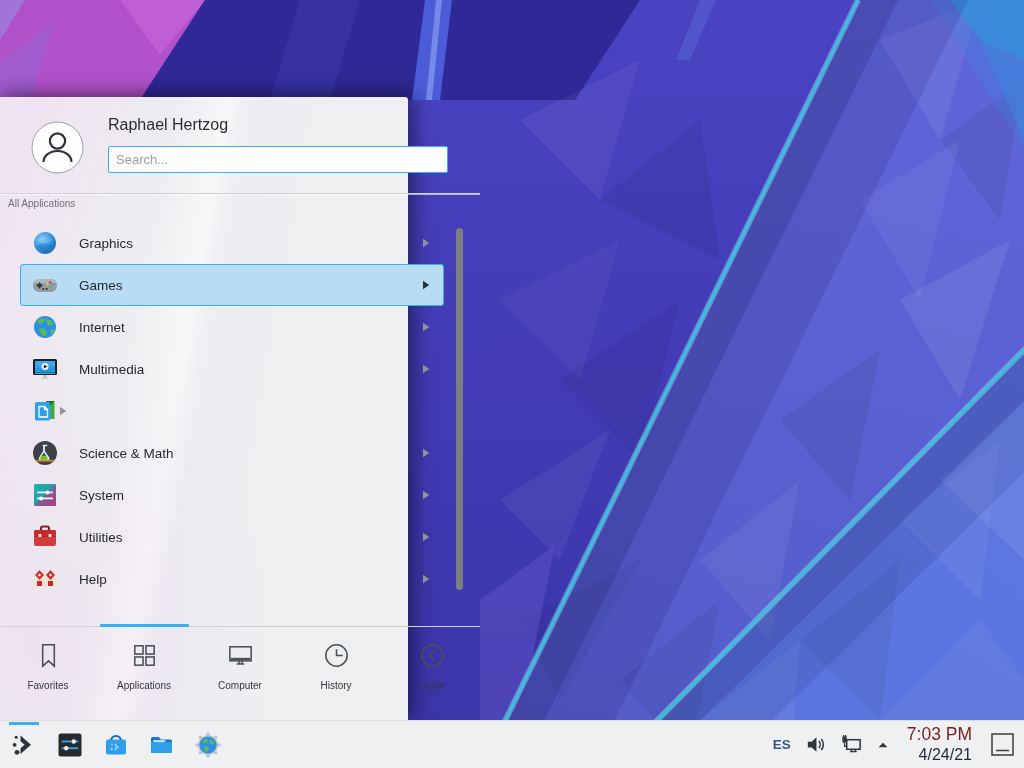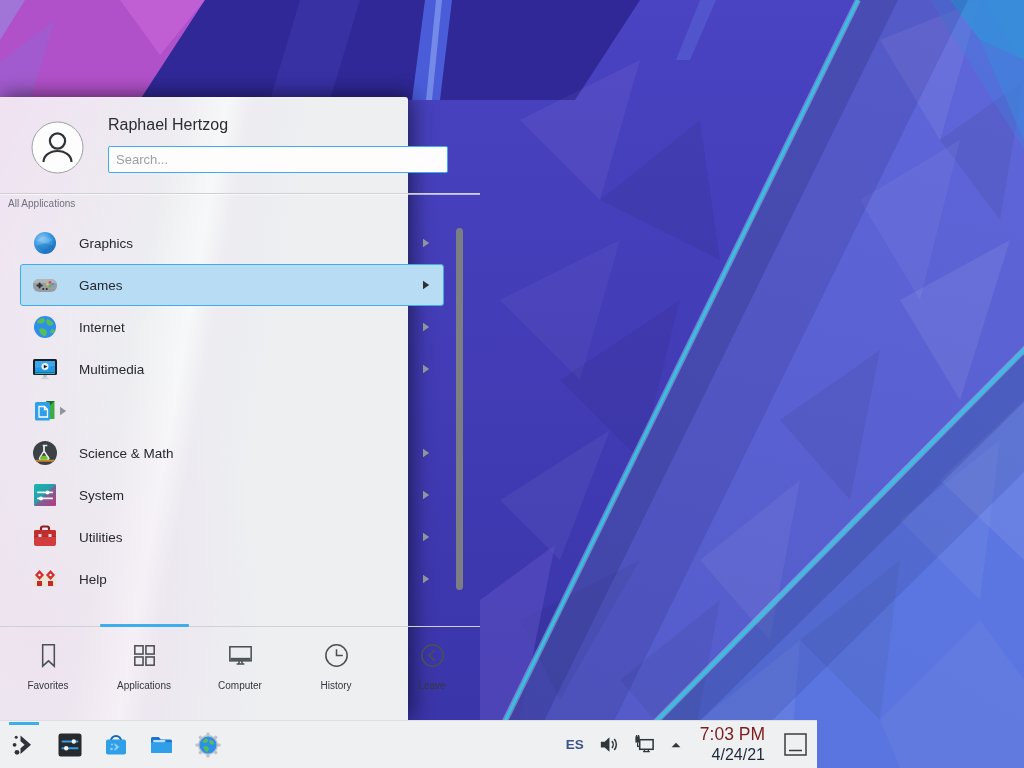--- a/index.html
+++ b/index.html
@@ -38,21 +38,21 @@
   .row-arrow svg{width:8px;height:10px;display:block;}
   .scrollbar{position:absolute;left:456px;top:131px;width:7px;height:362px;border-radius:3.5px;background:#7b7f83;}
   .tab-sep{position:absolute;left:0;top:529px;width:480px;height:1px;background:#cfd1d3;}
   .tab-indicator{position:absolute;left:100px;top:527px;width:89px;height:3px;border-radius:1px;}
   .tabbar{position:absolute;left:0;top:532px;width:480px;height:91px;display:flex;}
   .tab{flex:1;display:flex;flex-direction:column;align-items:center;padding-top:11px;}
   .tab-icon{width:31px;height:31px;}
   .tab-icon svg{width:31px;height:31px;display:block;stroke:#4b5055;fill:none;stroke-width:1.6;}
   .tab-label{margin-top:9px;font-size:10px;color:#34383c;}
   
-  .taskbar{position:absolute;left:0;top:720px;width:817px;height:48px;
+  .taskbar{position:absolute;left:0;top:720px;width:1024px;height:48px;
         background:#eef0f2;border-top:1px solid #dcdee0;display:flex;align-items:center;}
   .task-apps{display:flex;align-items:center;gap:18px;padding-left:10px;}
   .task-icon{position:relative;width:28px;height:28px;}
   .task-icon svg{width:28px;height:28px;display:block;}
   .task-indicator{position:absolute;left:-1px;top:-9px;width:30px;height:3px;}
   .tray{margin-left:auto;display:flex;align-items:center;gap:13px;padding-right:8px;}
   .kbd-layout{font-size:13.5px;font-weight:bold;color:#3d5289;}
   .tray-icon{width:23px;height:23px;}
   .tray-icon svg{width:23px;height:23px;display:block;}
   .tray-caret{width:14px;height:14px;}

